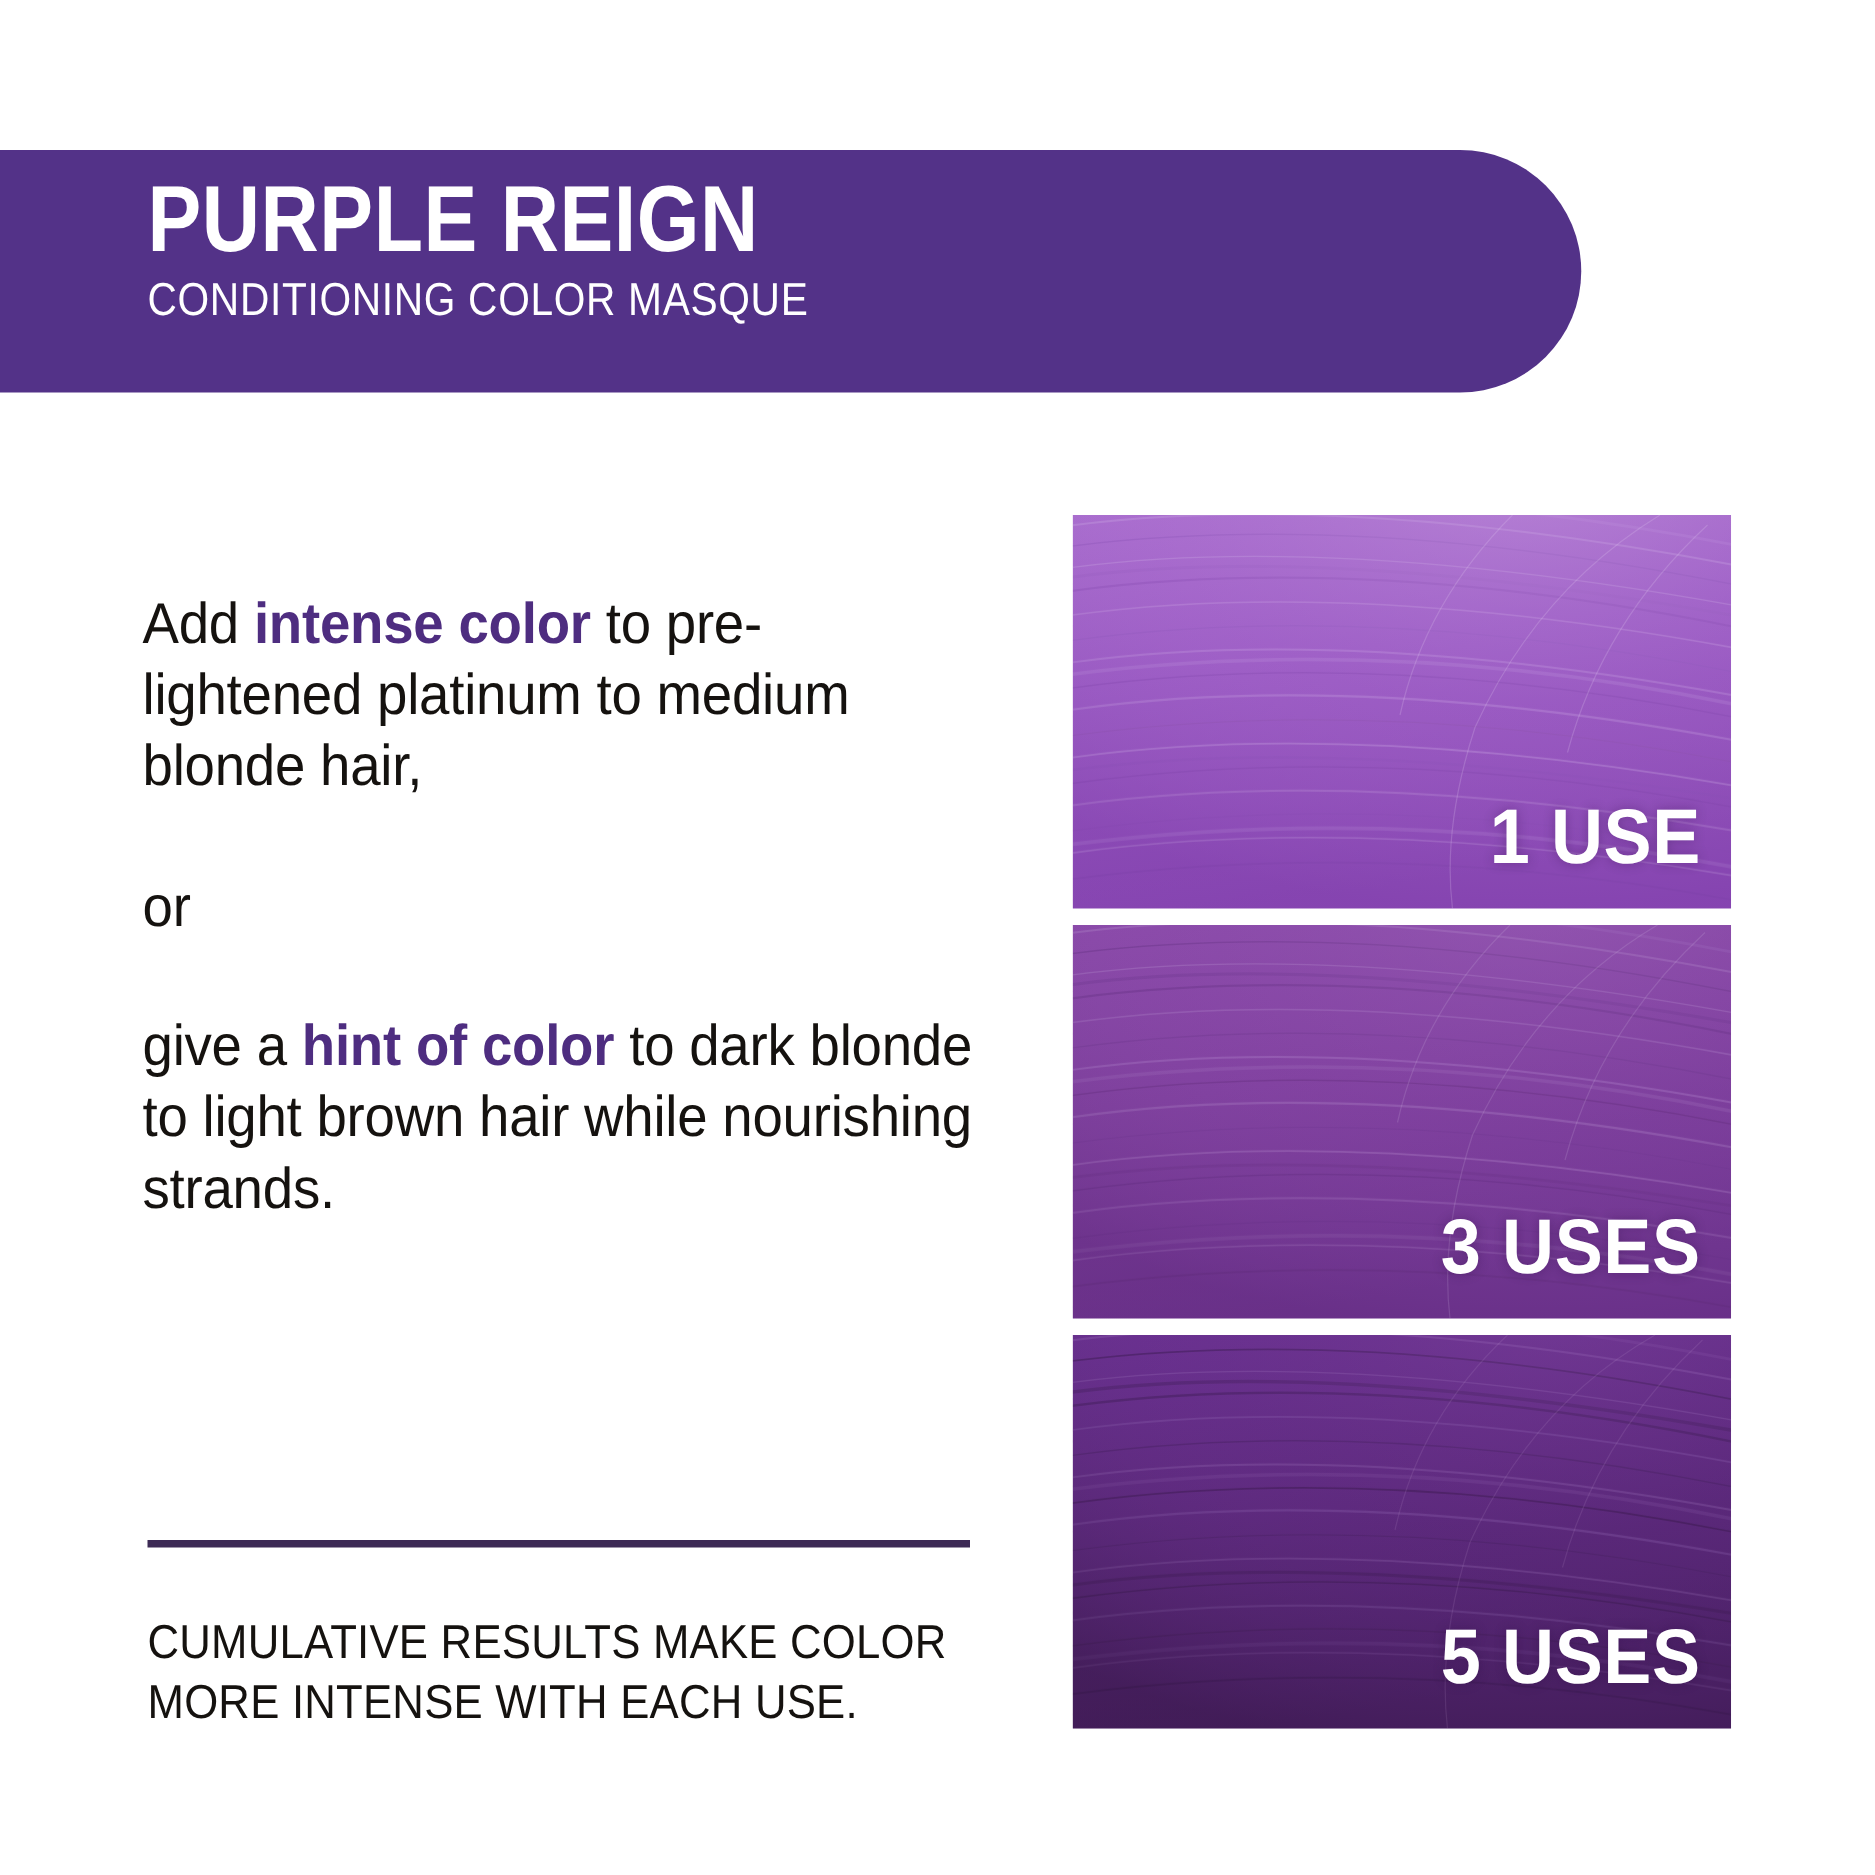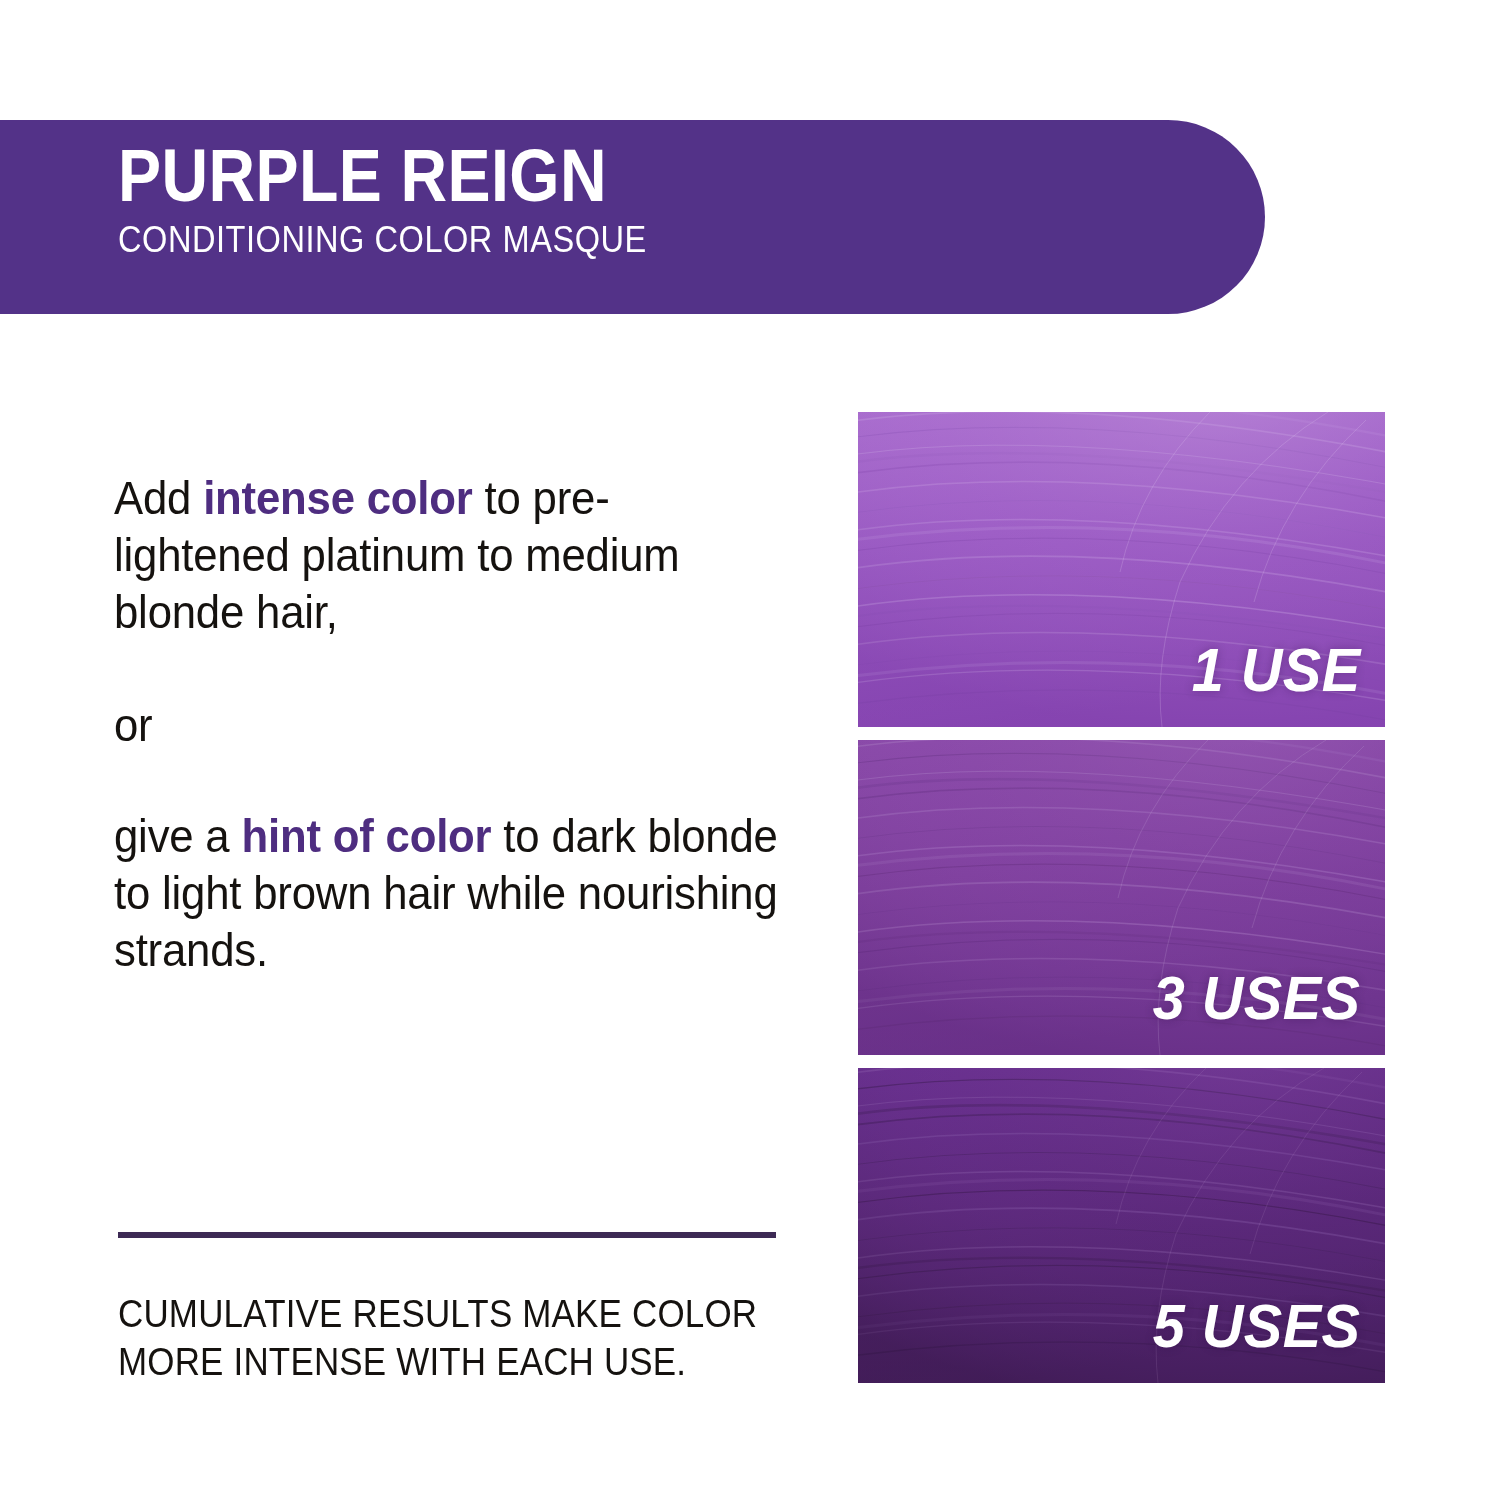--- a/index.html
+++ b/index.html
@@ -123,21 +123,20 @@
     transform: scaleX(0.92);
     transform-origin: left top;
   }
 
   
   #swatch-column {
     position: absolute;
     left: 858px;
     top: 412px;
     width: 527px;
-    font-style: italic;
   }
 
   .swatch {
     position: relative;
     width: 527px;
     height: 315px;
     overflow: hidden;
     margin-bottom: 13px;
   }
 

